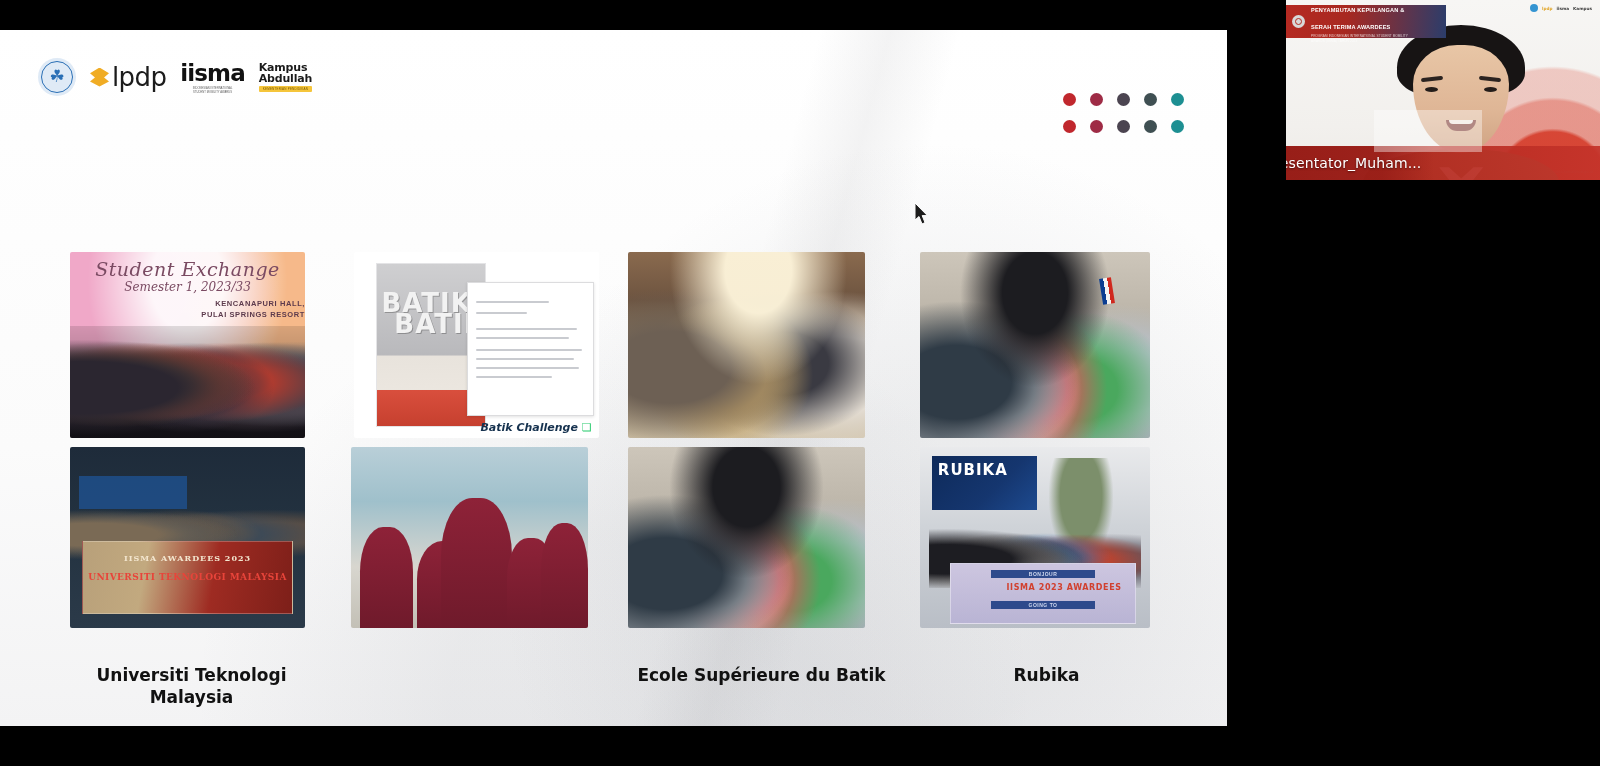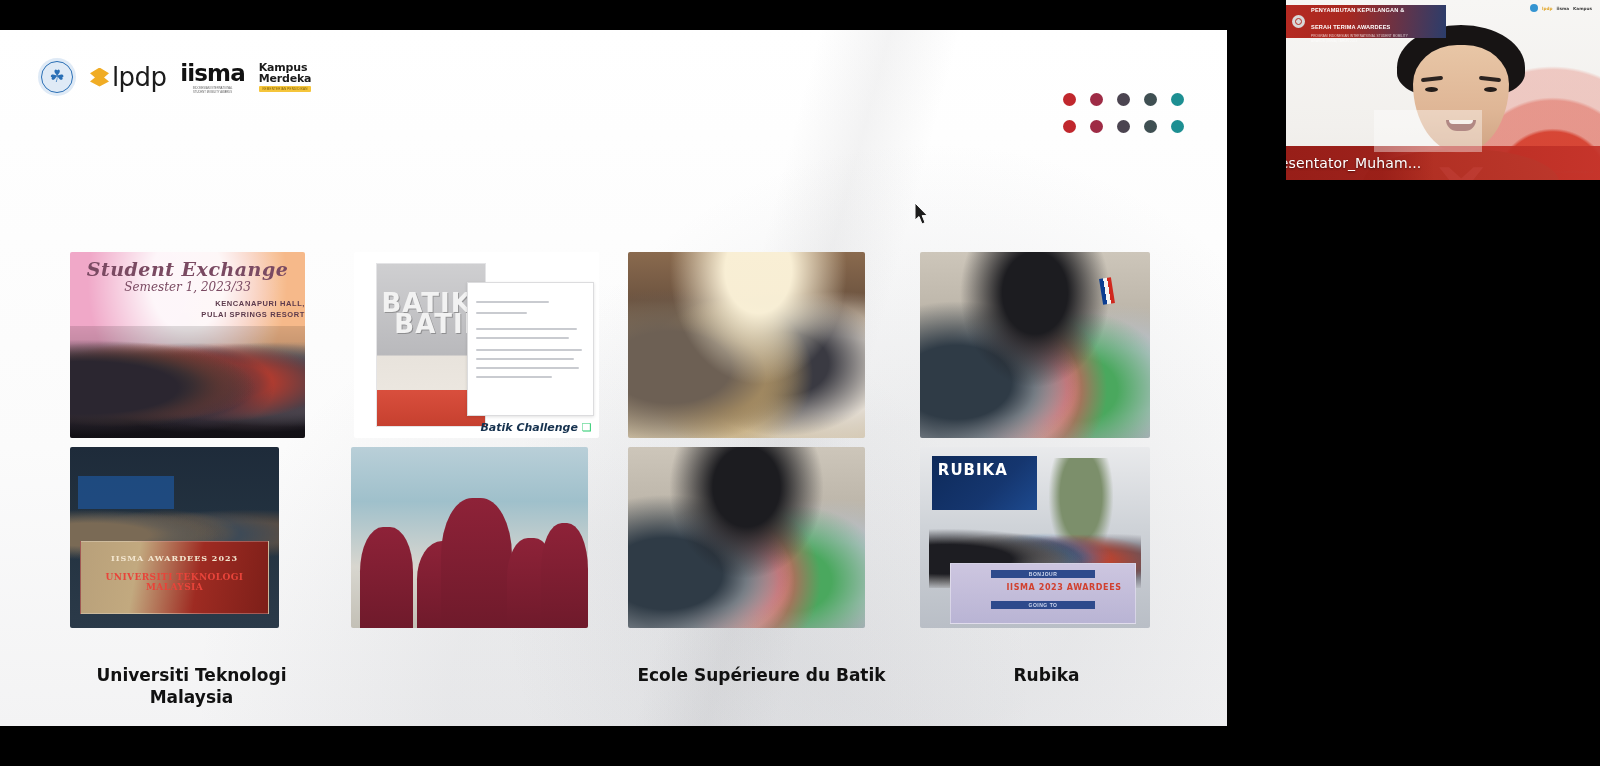--- a/index.html
+++ b/index.html
@@ -109,36 +109,36 @@
   .photo.r2 { height:181px; margin-top:9px; }
   .caption {
     margin-top:36px; text-align:center;
     font-size:17px; font-weight:bold; color:#111; line-height:1.3;
     font-family:"DejaVu Sans", sans-serif;
   }
   .cell.c1 .photo.r1 { width:235px; margin-left:12px; }
   .cell.c2 .photo.r1 { width:245px; margin-left:11px; }
   .cell.c3 .photo.r1 { width:237px; }
   .cell.c4 .photo.r1 { width:230px; margin-left:7px; }
-  .cell.c1 .photo.r2 { width:209px; margin-left:12px; }
+  .cell.c1 .photo.r2 { width:235px; margin-left:12px; }
   .cell.c2 .photo.r2 { width:237px; margin-left:8px; }
   .cell.c3 .photo.r2 { width:237px; }
   .cell.c4 .photo.r2 { width:230px; margin-left:7px; }
 
   
   .ph-student-exchange {
     background:
       radial-gradient(ellipse at 50% 16%, rgba(255,255,255,.9) 0 22%, rgba(0,0,0,0) 60%),
       radial-gradient(ellipse at 12% 20%, #f0a8c8 0 30%, rgba(0,0,0,0) 62%),
       radial-gradient(ellipse at 88% 26%, #f6b98a 0 28%, rgba(0,0,0,0) 60%),
       linear-gradient(180deg,#f6e3ea 0%, #efd6dd 32%, #3b3440 33%, #24202a 100%);
   }
   .ph-student-exchange .t1 {
     position:absolute; top:6px; left:0; right:0; text-align:center;
-    font-family:"DejaVu Serif", serif; font-style:italic; font-weight:bold;
+    font-family:"DejaVu Serif", serif; font-style:italic; font-weight:normal;
     font-size:19px; color:#7a4a62; letter-spacing:.5px;
   }
   .ph-student-exchange .t2 {
     position:absolute; top:28px; left:0; right:0; text-align:center;
     font-family:"DejaVu Serif", serif; font-style:italic;
     font-size:12px; color:#7a4a62;
   }
   .ph-student-exchange .t3 {
     position:absolute; top:47px; left:0; right:0; text-align:right;
     font-size:7.5px; color:#5c3a4c; letter-spacing:.6px; line-height:1.45;
@@ -425,21 +425,21 @@
         <div class="lpdp-logo">
           <span class="mark"></span>
           <span class="wordmark">lpdp</span>
         </div>
         <div class="iisma-logo">
           <span class="wordmark">iisma</span>
           <span class="sub">INDONESIAN INTERNATIONAL<br>STUDENT MOBILITY AWARDS</span>
         </div>
         <div class="kampus-logo">
           <span class="l1">Kampus</span>
-          <span class="l2">Merdeka</span>
+          <span class="l2">Abdullah</span>
           <span class="bar">KEMENTERIAN PENDIDIKAN</span>
         </div>
       </div>
 
       <div class="dot-grid" id="dot-grid">
           <i style="background: rgb(192, 39, 45);"></i>
           <i style="background: rgb(158, 43, 69);"></i>
           <i style="background: rgb(75, 68, 80);"></i>
           <i style="background: rgb(63, 79, 82);"></i>
           <i style="background: rgb(29, 143, 146);"></i>

